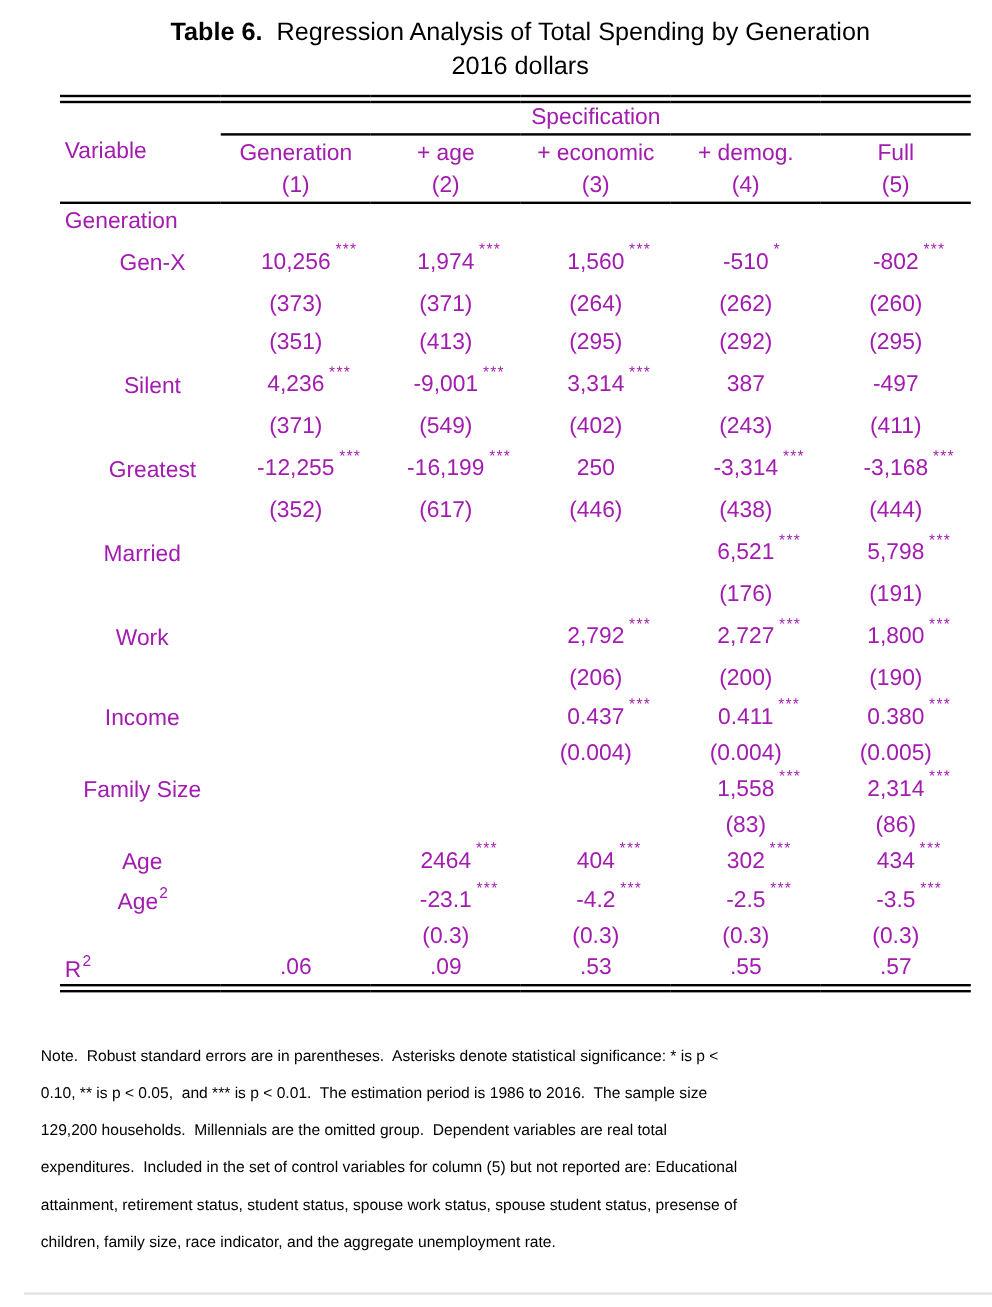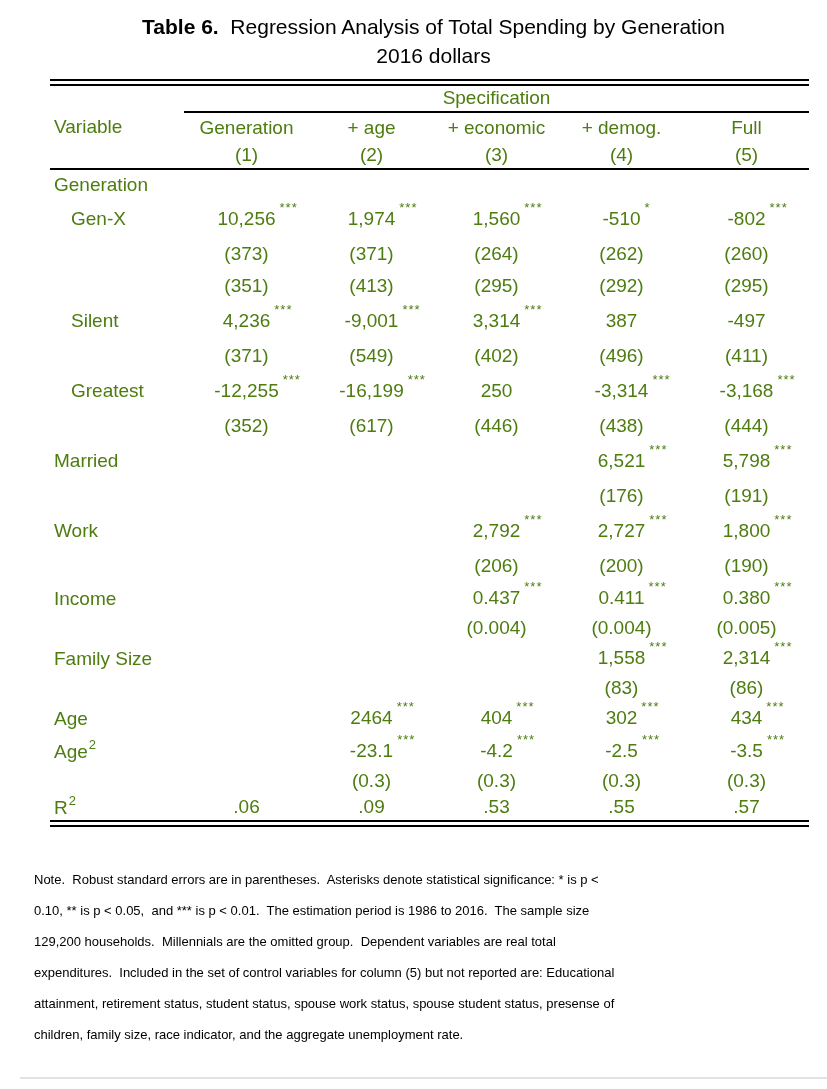--- a/index.html
+++ b/index.html
@@ -21,38 +21,38 @@
 
   
   table.reg {
     margin: 9px 0 0 30px;
     width: 759px;
     table-layout: fixed;
     border-collapse: collapse;
     border-top: 7px double #000;
     border-bottom: 7px double #000;
     font-size: 19px;
-    color: #4d7c0f;
+    color: #a21caf;
   }
   col.c-var { width: 134px; }
   col.c-d   { width: 125px; }
   th { font-weight: normal; }
   td, th { padding: 0; }
 
   .spanner { text-align: center; height: 29px; border-bottom: 2px solid #000; vertical-align: middle; }
   .names-row th { height: 31px; text-align: center; vertical-align: middle; }
   .names-row .var-h { text-align: left; padding-left: 4px; }
   .nums-row td { height: 26px; text-align: center; vertical-align: middle; border-bottom: 2px solid #000; }
 
   .label { text-align: left; padding-left: 4px; }
   .label.indent { padding-left: 21px; }
   .num { text-align: center; }
 
   .section-row td { height: 31px; vertical-align: middle; }
-  .coef-row td { height: 38px; vertical-align: middle; }
+  .coef-row td { height: 38px; vertical-align: middle; text-align: center; }
   .se-row td   { height: 32px; vertical-align: middle; }
   .coef-row.tight td { height: 33px; }
   .se-row.tight td   { height: 27px; }
   .stat-row td { height: 29px; vertical-align: middle; }
 
   .v { position: relative; display: inline-block; }
   sup.stars {
     position: absolute;
     left: 100%;
     margin-left: 4px;
@@ -154,21 +154,21 @@
           <td class="num"><span class="v">-9,001<sup class="stars">***</sup></span></td>
           <td class="num"><span class="v">3,314<sup class="stars">***</sup></span></td>
           <td class="num"><span class="v">387<sup class="stars"></sup></span></td>
           <td class="num"><span class="v">-497<sup class="stars"></sup></span></td>
         </tr>
         <tr class="se-row">
           <td class="label"></td>
           <td class="num"><span>(371)</span></td>
           <td class="num"><span>(549)</span></td>
           <td class="num"><span>(402)</span></td>
-          <td class="num"><span>(496)</span></td>
+          <td class="num"><span>(243)</span></td>
           <td class="num"><span>(411)</span></td>
         </tr>
         <tr class="coef-row">
           <td class="label indent"><span>Greatest</span><sup class="lsup"></sup></td>
           <td class="num"><span class="v">-12,255<sup class="stars">***</sup></span></td>
           <td class="num"><span class="v">-16,199<sup class="stars">***</sup></span></td>
           <td class="num"><span class="v">250<sup class="stars"></sup></span></td>
           <td class="num"><span class="v">-3,314<sup class="stars">***</sup></span></td>
           <td class="num"><span class="v">-3,168<sup class="stars">***</sup></span></td>
         </tr>

